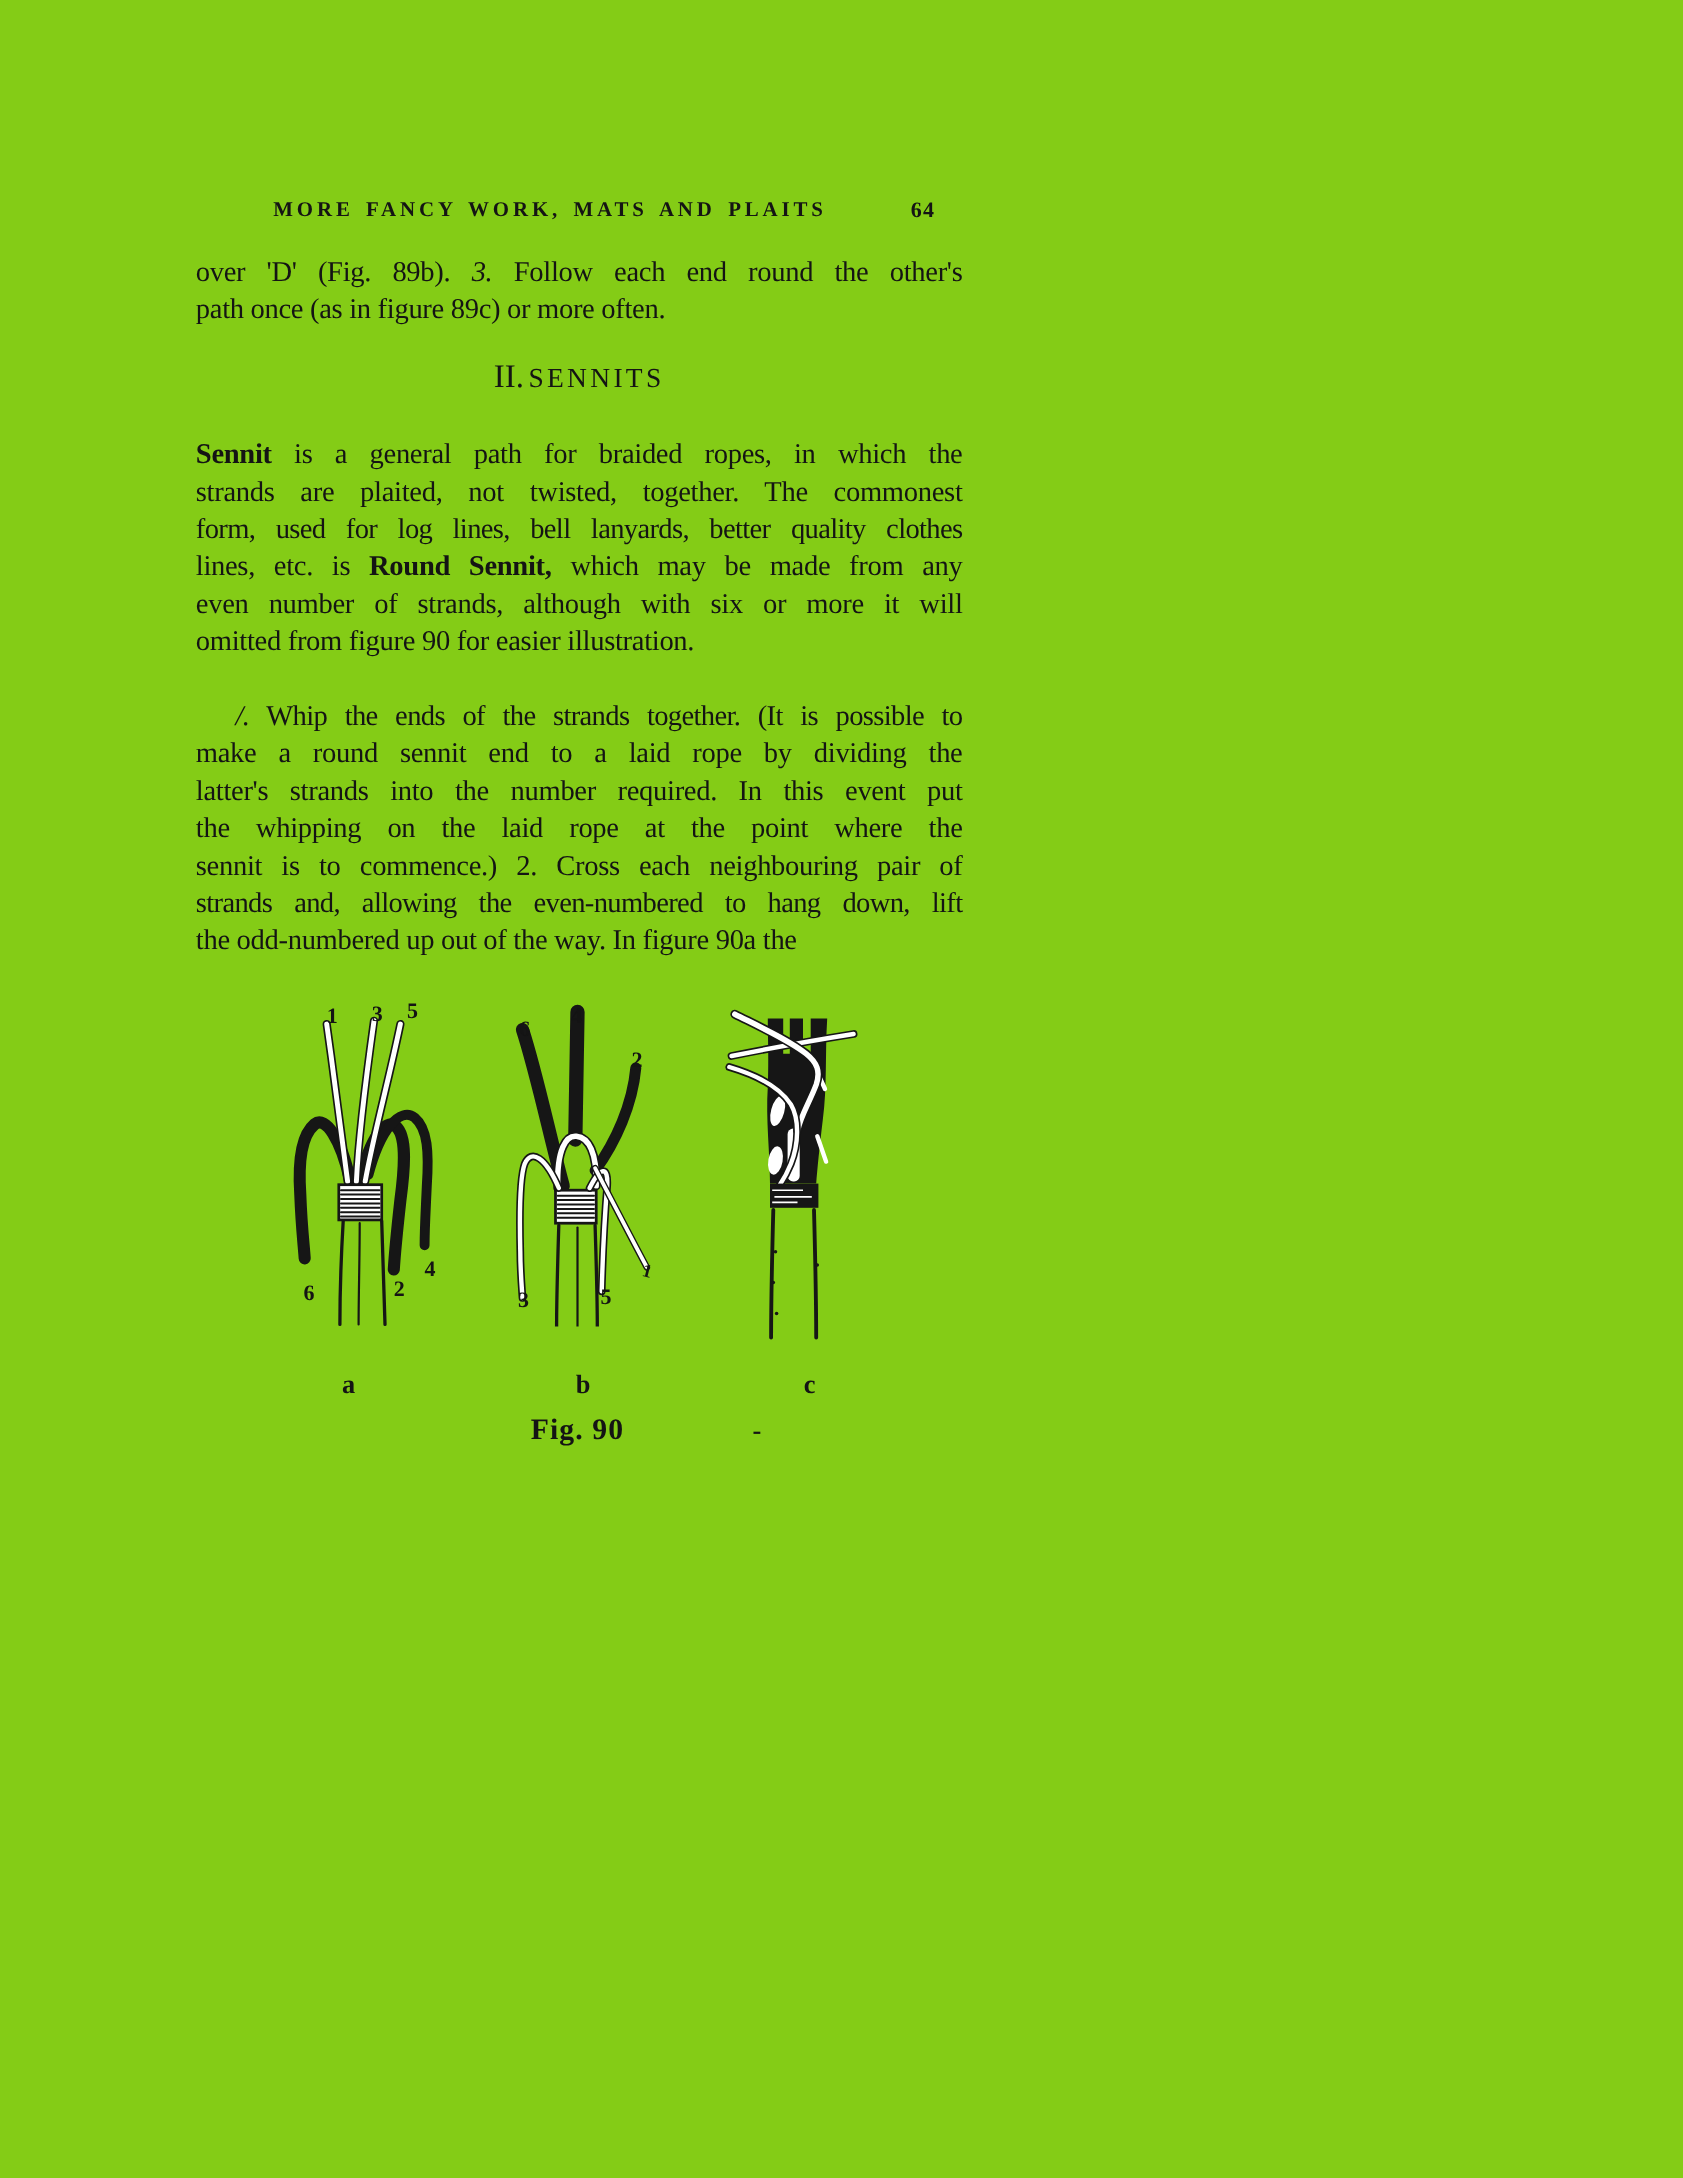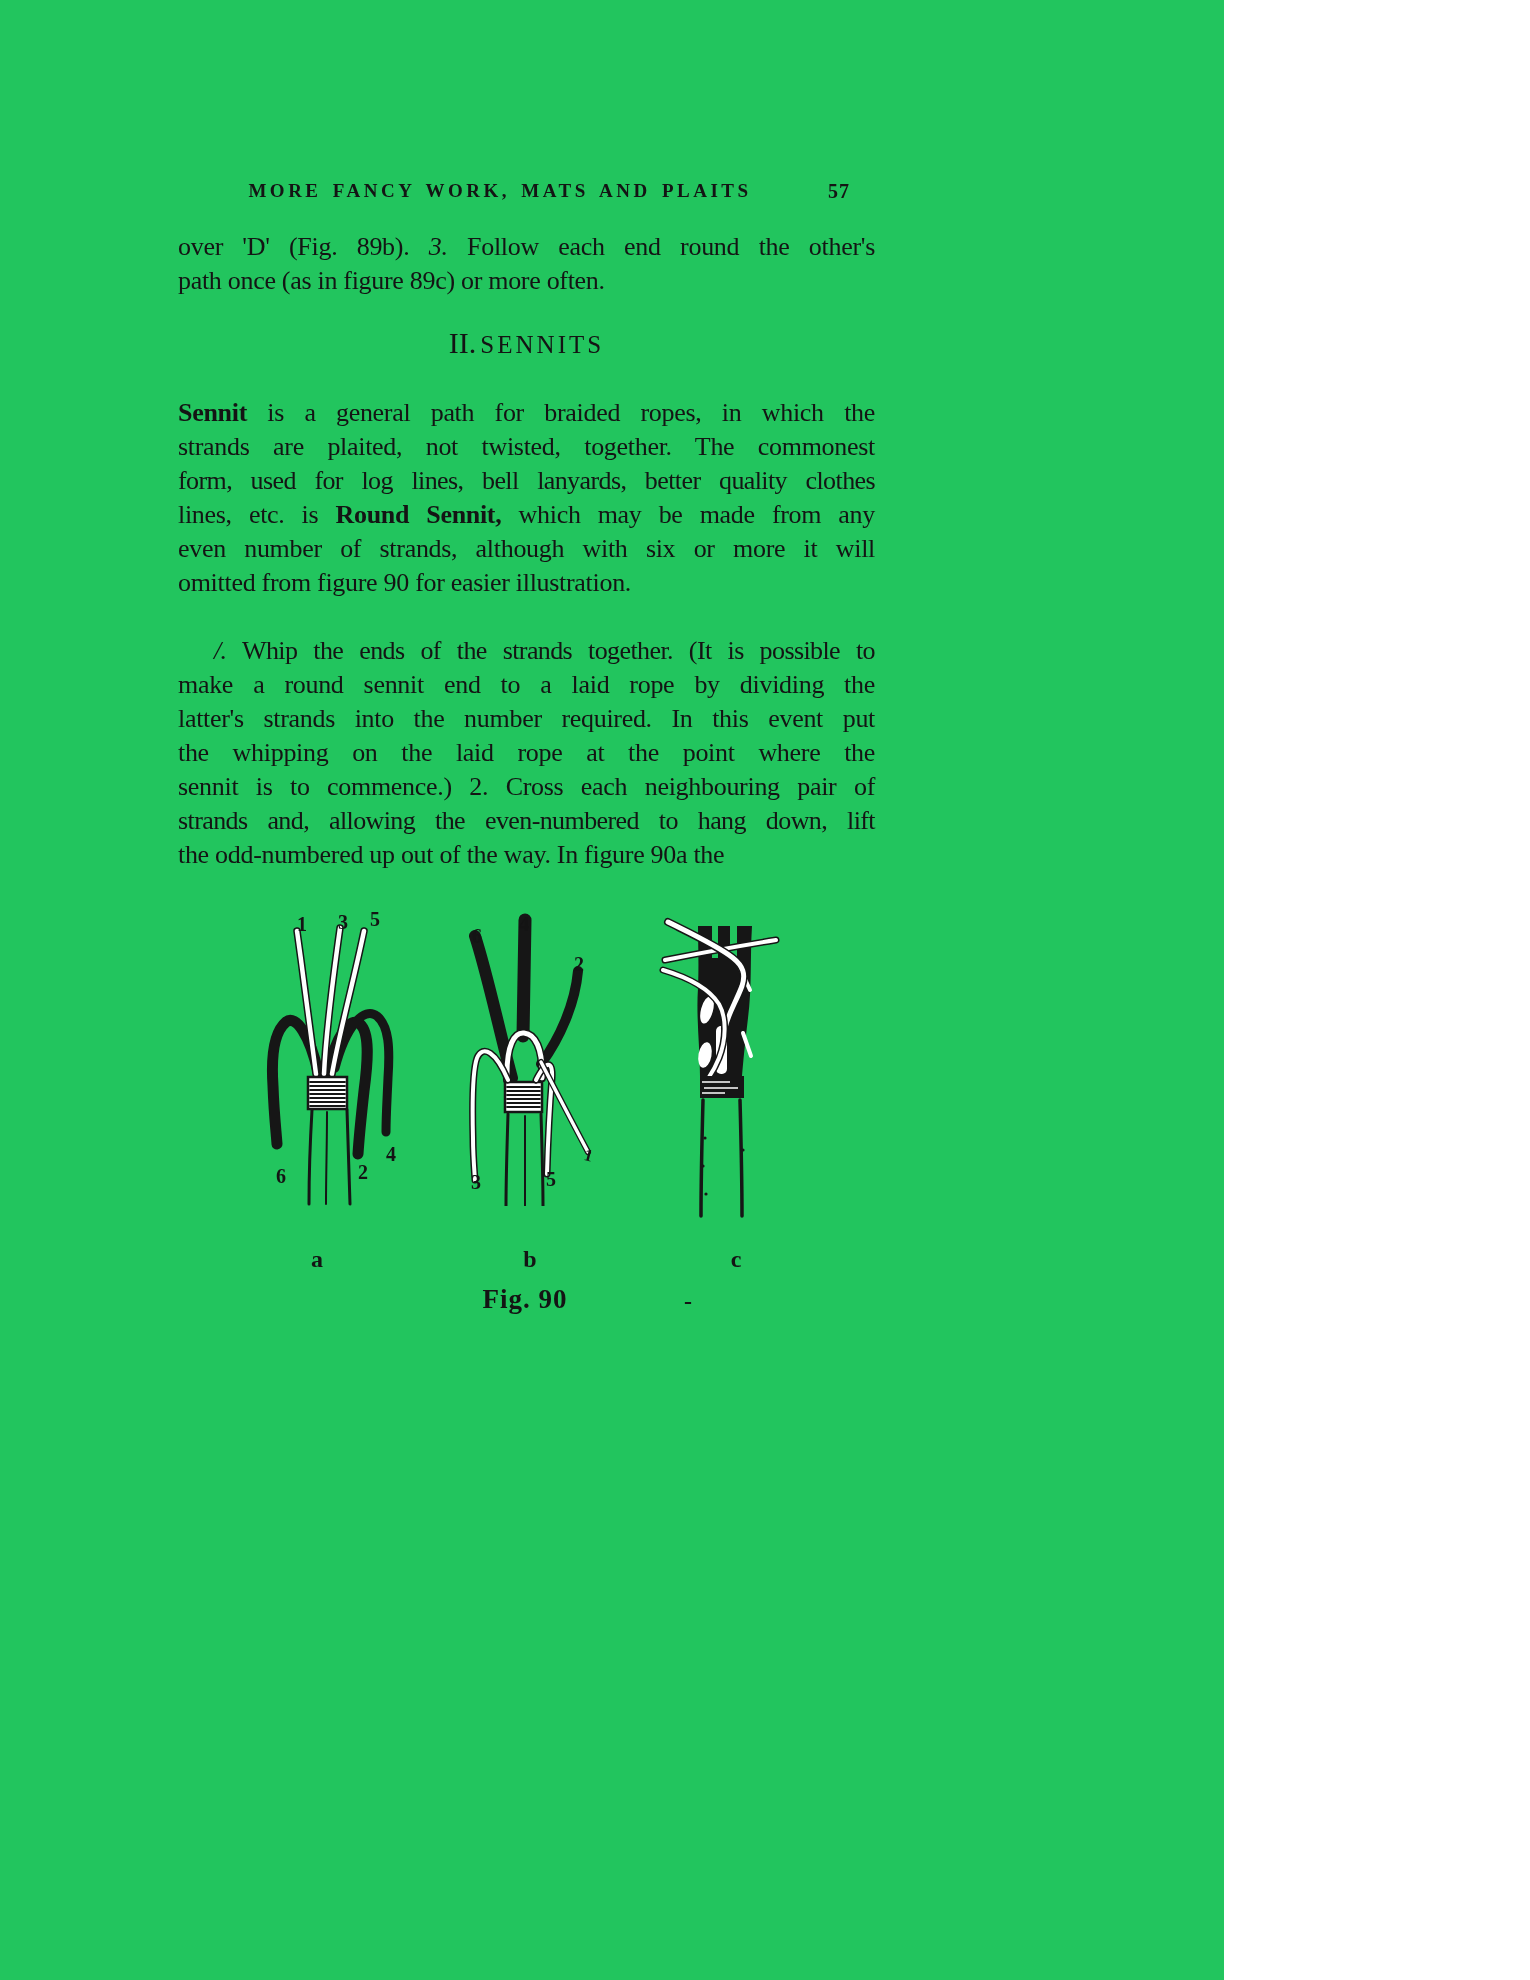--- a/index.html
+++ b/index.html
@@ -1,17 +1,17 @@
 <!DOCTYPE html>
 <html><head>
 <meta charset="utf-8">
 <style>
   html,body{margin:0;padding:0;background:#ffffff;}
   .page{
-    position:relative;width:1224px;height:1980px;background:#22c55e;
+    position:relative;width:1530px;height:1980px;background:#84cc16;
     font-family:"Liberation Serif","DejaVu Serif",serif;color:#141414;overflow:hidden;
   }
   .col{position:absolute;left:178px;top:180px;width:697px;}
   
   .running-head{position:relative;height:30px;}
   .rh-title{
     position:absolute;left:322px;top:0;transform:translateX(-50%);
     font-weight:bold;font-size:19px;letter-spacing:3.5px;word-spacing:3px;white-space:nowrap;
   }
   .rh-page{position:absolute;left:650px;top:0;font-weight:bold;font-size:20px;letter-spacing:1px;}
@@ -53,21 +53,21 @@
 </style>
 </head>
 <body>
 
 <div class="page">
 
   <div class="col">
 
     <div class="running-head">
       <span class="rh-title">MORE FANCY WORK, MATS AND PLAITS</span>
-      <span class="rh-page">57</span>
+      <span class="rh-page">64</span>
     </div>
 
     <div class="para" id="p1">
       <div class="line"><span>over 'D' (Fig. 89b). </span><span class="ital">3.</span><span> Follow each end round the other's</span></div>
       <div class="line last">path once (as in figure 89c) or more often.</div>
     </div>
 
     <div class="sec-head">
       <span class="sec-num">II.</span>
       <span class="sec-title">SENNITS</span>

